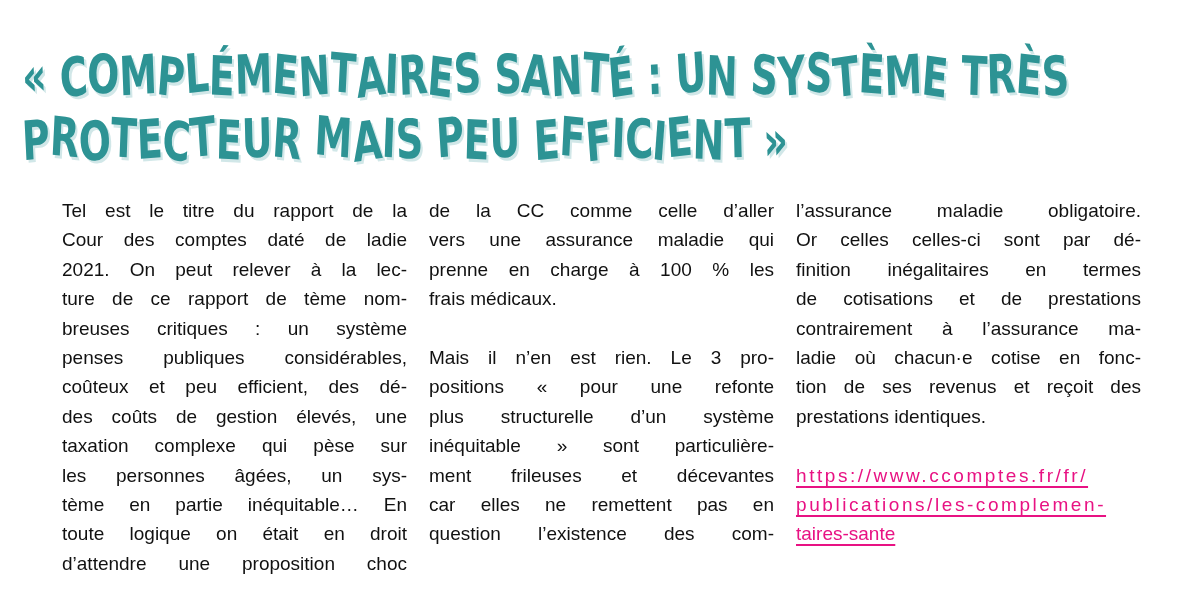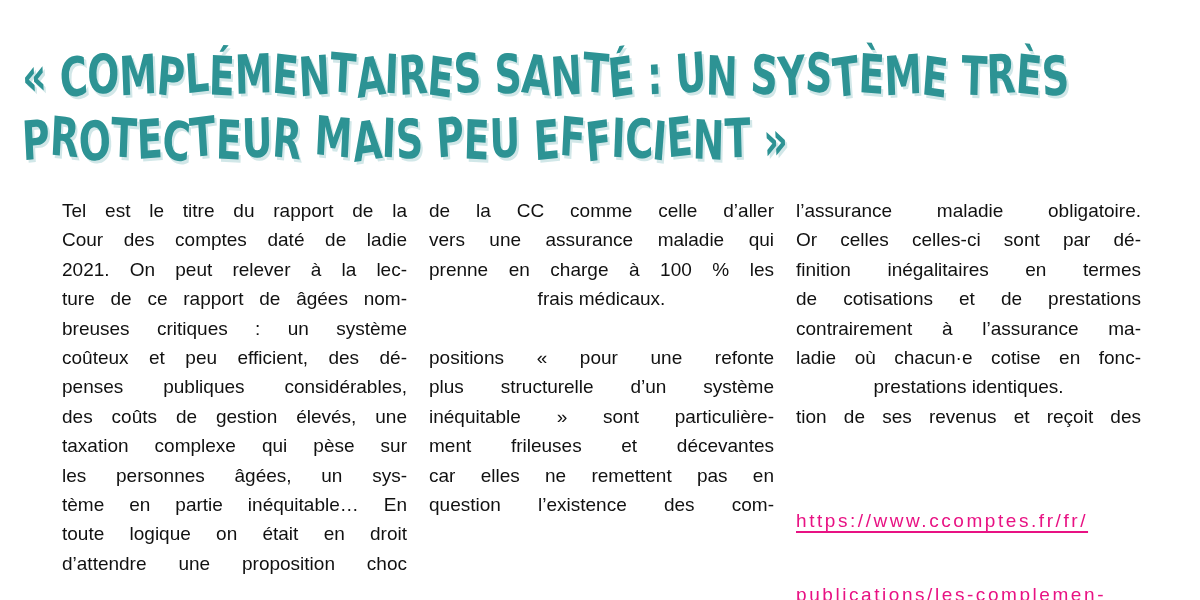--- a/index.html
+++ b/index.html
@@ -49,21 +49,21 @@
     color: #111111;
   }
   .col {
     width: 345px;
     font-size: 19px;
     line-height: 29.4px;
   }
   .line {
     height: 29.4px;
     overflow: visible;
-    text-align: center;
+    text-align: left;
   }
   .line.j {
     text-align: justify;
     text-align-last: justify;
   }
   
   .doc-link {
     display: block;
     color: #e81283;
     cursor: pointer;
@@ -71,71 +71,71 @@
   }
   .link-line {
     display: block;
     height: 29.4px;
     text-decoration: underline;
     text-decoration-thickness: 1.5px;
     text-underline-offset: 4px;
   }
   .link-line.stretch {
     letter-spacing: 0.135em;
-    margin-top: 45px;
   }
 </style>
 </head>
 <body>
 
 <div class="page">
 
   <div class="title">
     <div class="title-line" style="color: rgb(45, 147, 148);"><span class="tchar" style="--r: -4deg; --ty: 1px;">«</span><span class="tchar">&nbsp;</span><span class="tchar" style="--r: -6deg; --ty: 2px;">C</span><span class="tchar" style="--r: 3deg; --ty: -1px;">O</span><span class="tchar" style="--r: -3deg; --ty: 0px;">M</span><span class="tchar" style="--r: 6deg; --ty: 2px;">P</span><span class="tchar" style="--r: -5deg; --ty: -2px;">L</span><span class="tchar" style="--r: 2deg; --ty: 1px;">É</span><span class="tchar" style="--r: -2deg; --ty: -1px;">M</span><span class="tchar" style="--r: 5deg; --ty: 0px;">E</span><span class="tchar" style="--r: -4deg; --ty: 1px;">N</span><span class="tchar" style="--r: 4deg; --ty: -2px;">T</span><span class="tchar" style="--r: -6deg; --ty: 2px;">A</span><span class="tchar" style="--r: 3deg; --ty: -1px;">I</span><span class="tchar" style="--r: -3deg; --ty: 0px;">R</span><span class="tchar" style="--r: 6deg; --ty: 2px;">E</span><span class="tchar" style="--r: -5deg; --ty: -2px;">S</span><span class="tchar">&nbsp;</span><span class="tchar" style="--r: -2deg; --ty: -1px;">S</span><span class="tchar" style="--r: 5deg; --ty: 0px;">A</span><span class="tchar" style="--r: -4deg; --ty: 1px;">N</span><span class="tchar" style="--r: 4deg; --ty: -2px;">T</span><span class="tchar" style="--r: -6deg; --ty: 2px;">É</span><span class="tchar">&nbsp;</span><span class="tchar" style="--r: -3deg; --ty: 0px;">:</span><span class="tchar">&nbsp;</span><span class="tchar" style="--r: -5deg; --ty: -2px;">U</span><span class="tchar" style="--r: 2deg; --ty: 1px;">N</span><span class="tchar">&nbsp;</span><span class="tchar" style="--r: 5deg; --ty: 0px;">S</span><span class="tchar" style="--r: -4deg; --ty: 1px;">Y</span><span class="tchar" style="--r: 4deg; --ty: -2px;">S</span><span class="tchar" style="--r: -6deg; --ty: 2px;">T</span><span class="tchar" style="--r: 3deg; --ty: -1px;">È</span><span class="tchar" style="--r: -3deg; --ty: 0px;">M</span><span class="tchar" style="--r: 6deg; --ty: 2px;">E</span><span class="tchar">&nbsp;</span><span class="tchar" style="--r: 2deg; --ty: 1px;">T</span><span class="tchar" style="--r: -2deg; --ty: -1px;">R</span><span class="tchar" style="--r: 5deg; --ty: 0px;">È</span><span class="tchar" style="--r: -4deg; --ty: 1px;">S</span></div>
     <div class="title-line" style="color: rgb(45, 147, 148);"><span class="tchar" style="--r: -4deg; --ty: 1px;">P</span><span class="tchar" style="--r: 4deg; --ty: -2px;">R</span><span class="tchar" style="--r: -6deg; --ty: 2px;">O</span><span class="tchar" style="--r: 3deg; --ty: -1px;">T</span><span class="tchar" style="--r: -3deg; --ty: 0px;">E</span><span class="tchar" style="--r: 6deg; --ty: 2px;">C</span><span class="tchar" style="--r: -5deg; --ty: -2px;">T</span><span class="tchar" style="--r: 2deg; --ty: 1px;">E</span><span class="tchar" style="--r: -2deg; --ty: -1px;">U</span><span class="tchar" style="--r: 5deg; --ty: 0px;">R</span><span class="tchar">&nbsp;</span><span class="tchar" style="--r: 4deg; --ty: -2px;">M</span><span class="tchar" style="--r: -6deg; --ty: 2px;">A</span><span class="tchar" style="--r: 3deg; --ty: -1px;">I</span><span class="tchar" style="--r: -3deg; --ty: 0px;">S</span><span class="tchar">&nbsp;</span><span class="tchar" style="--r: -5deg; --ty: -2px;">P</span><span class="tchar" style="--r: 2deg; --ty: 1px;">E</span><span class="tchar" style="--r: -2deg; --ty: -1px;">U</span><span class="tchar">&nbsp;</span><span class="tchar" style="--r: -4deg; --ty: 1px;">E</span><span class="tchar" style="--r: 4deg; --ty: -2px;">F</span><span class="tchar" style="--r: -6deg; --ty: 2px;">F</span><span class="tchar" style="--r: 3deg; --ty: -1px;">I</span><span class="tchar" style="--r: -3deg; --ty: 0px;">C</span><span class="tchar" style="--r: 6deg; --ty: 2px;">I</span><span class="tchar" style="--r: -5deg; --ty: -2px;">E</span><span class="tchar" style="--r: 2deg; --ty: 1px;">N</span><span class="tchar" style="--r: -2deg; --ty: -1px;">T</span><span class="tchar">&nbsp;</span><span class="tchar" style="--r: -4deg; --ty: 1px;">»</span></div>
   </div>
 
   <div class="cols" style="color: rgb(17, 17, 17);">
     <div class="col">
         <div class="line j">Tel est le titre du rapport de la</div>
         <div class="line j">Cour des comptes daté de ladie</div>
         <div class="line j">2021. On peut relever à la lec-</div>
-        <div class="line j">ture de ce rapport de âgées nom-</div>
+        <div class="line j">ture de ce rapport de tème nom-</div>
         <div class="line j">breuses critiques : un système</div>
+        <div class="line j">penses publiques considérables,</div>
         <div class="line j">coûteux et peu efficient, des dé-</div>
-        <div class="line j">penses publiques considérables,</div>
         <div class="line j">des coûts de gestion élevés, une</div>
         <div class="line j">taxation complexe qui pèse sur</div>
         <div class="line j">les personnes âgées, un sys-</div>
         <div class="line j">tème en partie inéquitable… En</div>
         <div class="line j">toute logique on était en droit</div>
         <div class="line j">d’attendre une proposition choc</div>
       </div>
     <div class="col">
         <div class="line j">de la CC comme celle d’aller</div>
         <div class="line j">vers une assurance maladie qui</div>
         <div class="line j">prenne en charge à 100 % les</div>
         <div class="line">frais médicaux.</div>
         <div class="line">&nbsp;</div>
+        <div class="line j">Mais il n’en est rien. Le 3 pro-</div>
         <div class="line j">positions « pour une refonte</div>
         <div class="line j">plus structurelle d’un système</div>
         <div class="line j">inéquitable » sont particulière-</div>
         <div class="line j">ment frileuses et décevantes</div>
         <div class="line j">car elles ne remettent pas en</div>
         <div class="line j">question l’existence des com-</div>
       </div>
     <div class="col">
         <div class="line j">l’assurance maladie obligatoire.</div>
         <div class="line j">Or celles celles-ci sont par dé-</div>
         <div class="line j">finition inégalitaires en termes</div>
         <div class="line j">de cotisations et de prestations</div>
         <div class="line j">contrairement à l’assurance ma-</div>
         <div class="line j">ladie où chacun·e cotise en fonc-</div>
+        <div class="line j">tion de ses revenus et reçoit des</div>
         <div class="line">prestations identiques.</div>
-        <div class="line j">tion de ses revenus et reçoit des</div>
         <div class="line">&nbsp;</div>
         <a class="doc-link" style="color: rgb(232, 18, 131);">
           <span class="link-line stretch">https://www.ccomptes.fr/fr/</span>
           <span class="link-line stretch">publications/les-complemen-</span>
           <span class="link-line">taires-sante</span>
         </a>
       </div>
   </div>
 
 </div>

